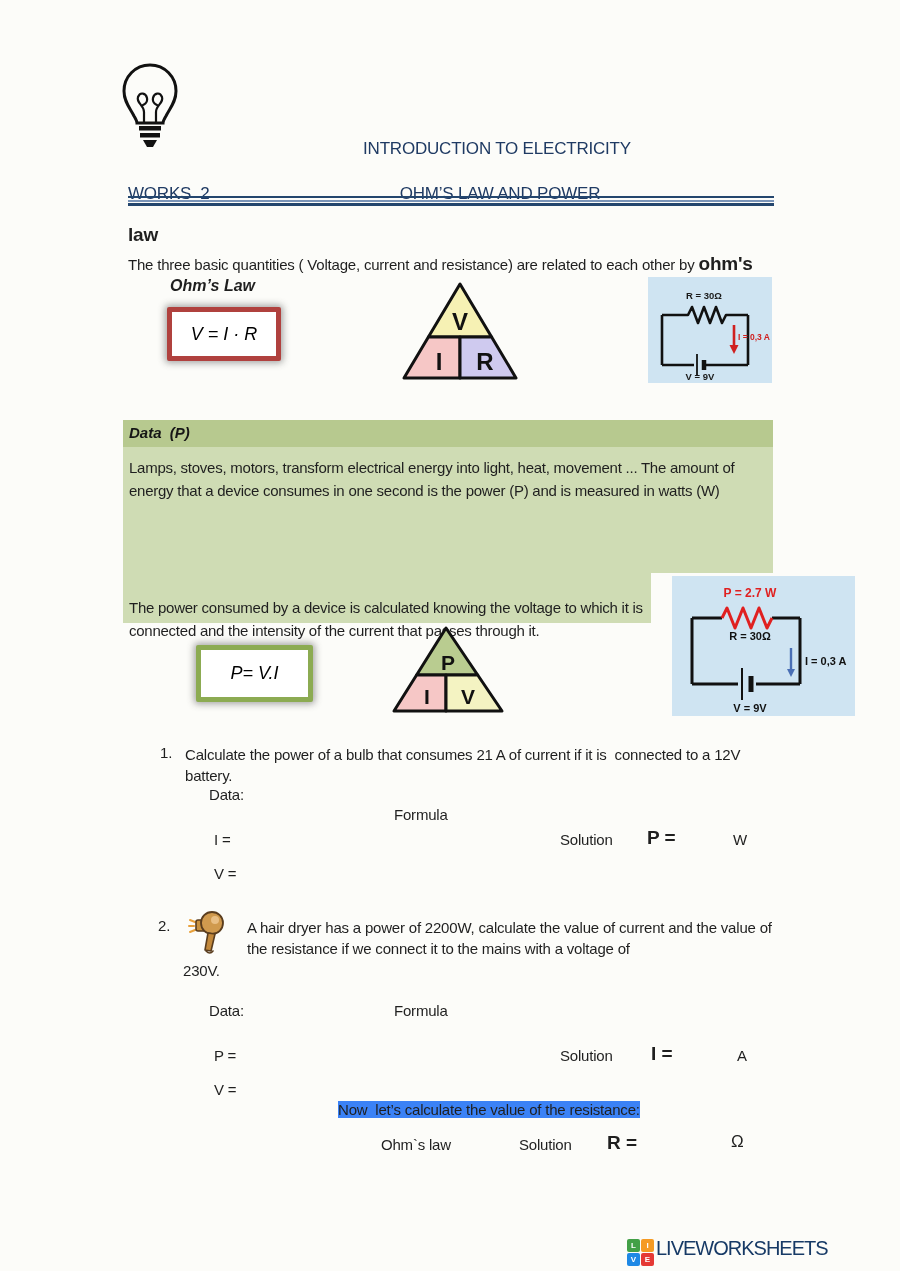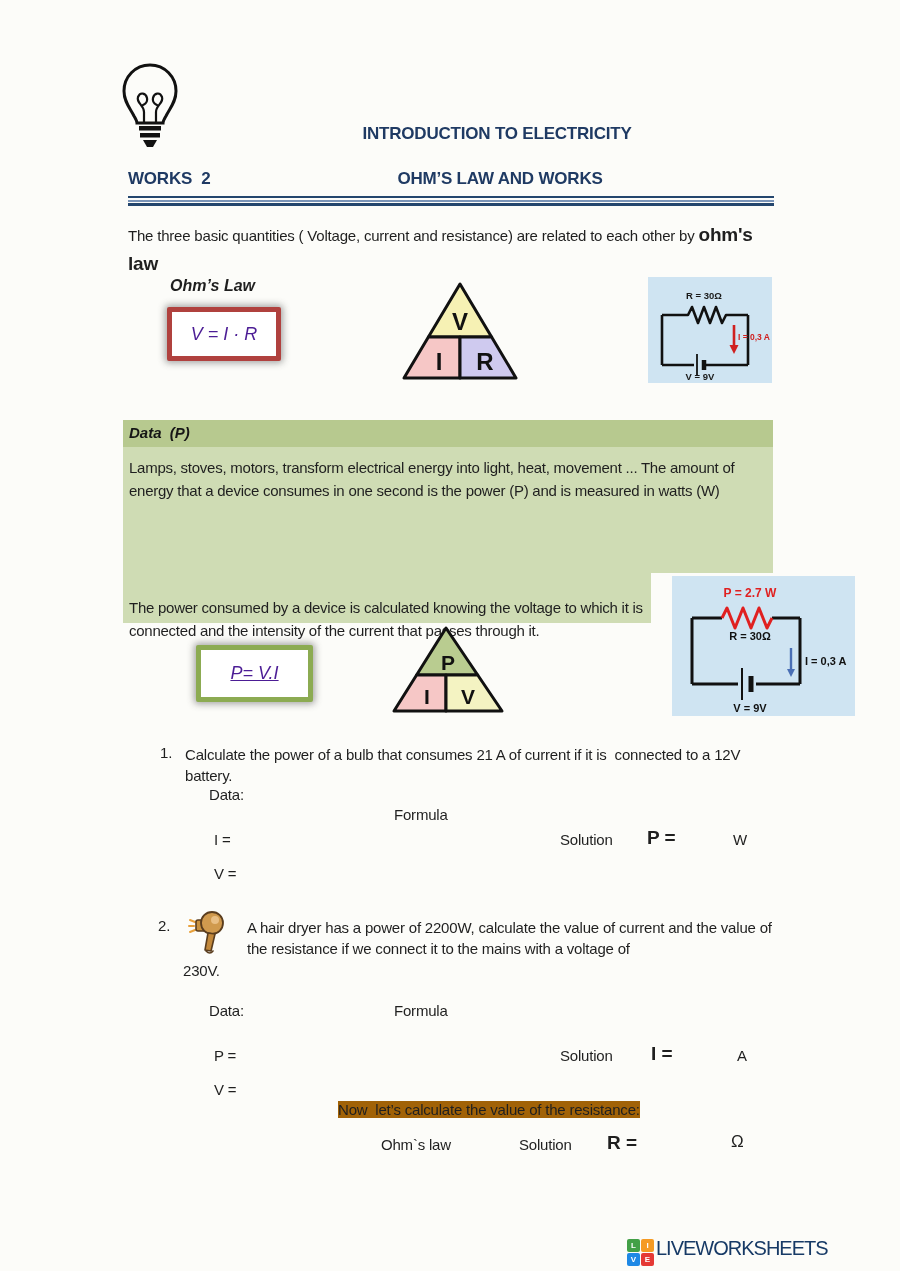--- a/index.html
+++ b/index.html
@@ -1,40 +1,40 @@
 <!DOCTYPE html>
 <html><head>
 <meta charset="utf-8">
 <style>
   html,body{margin:0;padding:0;background:#e9e9e9;}
   .page{position:relative;width:900px;height:1271px;background:#fcfcf9;margin:0 auto;
         font-family:"Liberation Sans",sans-serif;color:#1f1f1f;overflow:hidden;}
   .abs{position:absolute;}
   .t{white-space:pre-wrap;}
   .navy{color:#1f3a63;}
-  .hdr{font-weight:bold;font-size:17px;letter-spacing:-0.2px;}
+  .hdr{font-weight:normal;font-size:17px;letter-spacing:-0.2px;margin-top:15px;}
   .body-txt{font-size:15px;letter-spacing:-0.25px;line-height:1.55;}
   .bold-big{font-weight:bold;font-size:19px;}
   .rule{left:128px;top:196px;width:646px;}
   .rule .r1{height:2px;background:#24466e;}
   .rule .r2{height:2px;background:transparent;}
   .rule .r3{height:2px;background:#7a94b8;}
   .rule .r4{height:1px;background:transparent;}
   .rule .r5{height:3px;background:#24466e;}
   .formula-box{background:#ffffff;display:flex;align-items:center;justify-content:center;
-               font-style:italic;font-size:18px;color:#4c1d95;
+               font-style:italic;font-size:18px;color:#000000;
                box-shadow:0 0 7px 2px rgba(60,60,60,0.45);text-align:right;}
   .red-border{border:5px solid #b0413e;border-radius:2px;}
-  .green-border{border:5px solid #8cab52;border-radius:2px;text-decoration:underline;}
+  .green-border{border:5px solid #8cab52;border-radius:2px;}
   .green-band{background:#b7c98f;}
   .green-body{background:#cfdcb4;}
   .sec-title{font-weight:bold;font-style:italic;font-size:15px;color:#161616;padding:4px 0 0 6px;}
   .lbl{font-size:15px;letter-spacing:-0.2px;}
   .ans{font-weight:bold;font-size:19px;letter-spacing:0;}
-  .prompt-hl{background:#a16207;}
+  .prompt-hl{background:#3b82f6;}
   .footer-brand{font-weight:normal;font-size:20px;letter-spacing:-1px;color:#173a66;}
   .sq{position:absolute;width:13px;height:13px;border-radius:2px;display:flex;align-items:center;
       justify-content:center;color:#fff;font-size:8px;font-weight:bold;line-height:1;}
   .sq-l{background:#43a047;}
   .sq-i{background:#f59a23;}
   .sq-v{background:#1e88e5;}
   .sq-e{background:#e53935;}
   svg text{font-family:"Liberation Sans",sans-serif;}
 </style>
 </head>
@@ -48,33 +48,33 @@
       <path d="M28,63 L28,52 C28,45 20,43 22,37 C24,31.5 30,33 31,38 C32,43 27,45 27,45" fill="none" stroke="#111" stroke-width="2.2" stroke-linecap="round"></path>
       <path d="M40,63 L40,52 C40,45 48,43 46,37 C44,31.5 38,33 37,38 C36,43 41,45 41,45" fill="none" stroke="#111" stroke-width="2.2" stroke-linecap="round"></path>
       <rect x="23" y="66" width="22" height="4.5" fill="#111"></rect>
       <rect x="24" y="73" width="20" height="4.5" fill="#111"></rect>
       <polygon points="27,80 41,80 37,87 31,87" fill="#111"></polygon>
     </svg>
   </div>
 
   <div class="abs hdr navy t" style="left:97px;top:124px;width:800px;text-align:center;">INTRODUCTION TO ELECTRICITY</div>
   <div class="abs hdr navy t" style="left:128px;top:169px;">WORKS  2</div>
-  <div class="abs hdr navy t" style="left:100px;top:169px;width:800px;text-align:center;">OHM’S LAW AND WORKS</div>
+  <div class="abs hdr navy t" style="left:100px;top:169px;width:800px;text-align:center;">OHM’S LAW AND POWER</div>
 
   <div class="abs rule">
     <div class="r1"></div>
       <div class="r2"></div>
       <div class="r3"></div>
       <div class="r4"></div>
       <div class="r5"></div>
   </div>
 
   <div class="abs" style="left:128px;top:221px;width:680px;font-size:15px;letter-spacing:-0.2px;line-height:1.5;">
+    <div><span class="bold-big t">law</span></div>
     <div><span class="t">The three basic quantities ( Voltage, current and resistance) are related to each other by </span><span class="bold-big t">ohm's</span></div>
-    <div><span class="bold-big t">law</span></div>
   </div>
 
   <div class="abs t" style="left:170px;top:277px;font-weight:bold;font-style:italic;font-size:16px;">Ohm’s Law</div>
 
   <div class="abs formula-box red-border" style="left:167px;top:307px;width:104px;height:44px;">
     <span class="t">V = I · R</span>
   </div>
 
   <div class="abs" style="left:398px;top:280px;width:124px;height:102px;">
     <svg width="124" height="102" viewBox="0 0 124 102">

